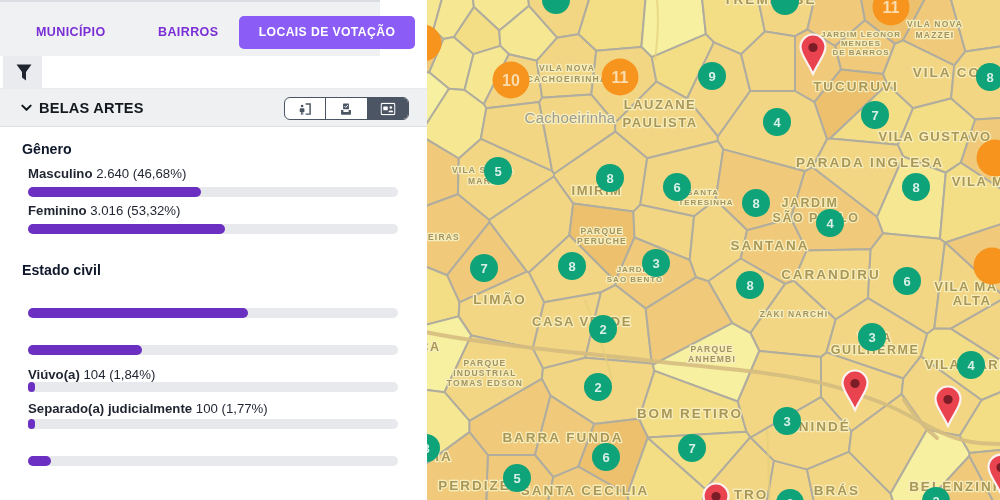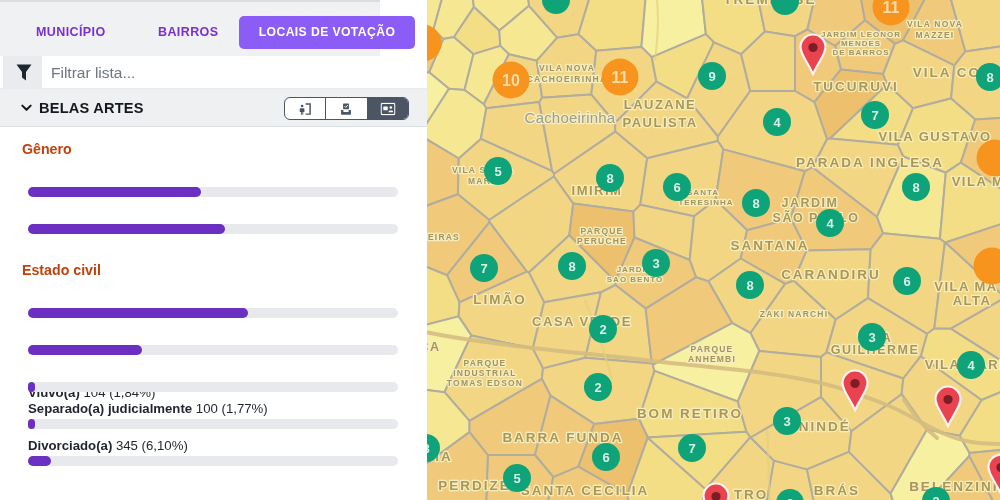--- a/index.html
+++ b/index.html
@@ -17,21 +17,21 @@
 #filtertext { position:absolute; left:51px; top:0; height:33px; line-height:33px; font-size:15.5px; color:#6e7681; }
 #sechead { position:absolute; left:0; top:89px; width:427px; height:38px; background:#eef0f2; border-bottom:1px solid #dcdfe3; }
 #chev { position:absolute; left:20px; top:12px; width:13px; height:13px; }
 #sectitle { position:absolute; left:39px; top:0; height:22px; line-height:38px; font-size:14.6px; font-weight:bold; color:#15191e; letter-spacing:.2px; }
 #btngroup { position:absolute; left:284px; top:8px; width:125px; height:23px; border:1px solid #4b5563; border-radius:6px; background:#fff; display:flex; overflow:hidden; }
 .bseg { flex:1; position:relative; }
 .bseg + .bseg { border-left:1px solid #4b5563; }
 .bseg.sel { background:#4b5563; }
 .bseg svg { position:absolute; left:50%; top:50%; transform:translate(-50%,-50%); }
 #content { position:absolute; left:0; top:0; width:427px; height:500px; }
-.h2 { position:absolute; left:22px; font-size:14.2px; font-weight:bold; color:#c2410c; }
+.h2 { position:absolute; left:22px; font-size:14.2px; font-weight:bold; color:#0f172a; }
 .lbl { position:absolute; left:28px; font-size:13.2px; color:#1f2430; white-space:nowrap; }
 .lbl b { font-weight:bold; }
 .track { position:absolute; left:28px; width:370px; height:10px; border-radius:5px; background:#e7e9ec; }
 .fill { position:absolute; left:0; top:0; height:10px; border-radius:5px; background:#6b30c1; }
 #mapwrap { position:absolute; left:427px; top:0; width:573px; height:500px; overflow:hidden; }
 </style>
 </head>
 <body>
 <div id="app">
   <div id="mapwrap">
@@ -292,21 +292,20 @@
       <div class="tab" id="tab1">MUNICÍPIO</div>
       <div class="tab" id="tab2">BAIRROS</div>
       <div id="tabbtn">LOCAIS DE VOTAÇÃO</div>
     </div>
     <div id="filterrow">
       <div id="filtericon">
           <svg width="16" height="17" viewBox="0 0 16 17">
             <path d="M0.5 0.5 H15.5 L10 8 V16.5 L6 13.5 V8 Z" fill="#1f2630"></path>
           </svg>
         </div>
-      <div id="filtertext">Filtrar lista...</div>
     </div>
     <div id="sechead">
       <svg id="chev" viewBox="0 0 14 14">
           <path d="M2.5 5 L7 9.5 L11.5 5" stroke="#15191e" stroke-width="2.2" fill="none" stroke-linecap="round" stroke-linejoin="round"></path>
         </svg>
       <div id="sectitle">BELAS ARTES</div>
       <div id="btngroup">
         <div class="bseg">
             <svg width="14" height="14" viewBox="0 0 24 24">
               <path fill="#4b5563" d="M13 2 h9 v20 h-9 v-2.5 h6.5 V4.5 H13 Z M7 4.5 a2.3 2.3 0 1 1 0 4.6 a2.3 2.3 0 0 1 0-4.6 Z M4.5 10.5 h5 c1 0 1.5 .7 1.5 1.6 V17 h-2 v5 h-1.6 v-5 h-.8 v5 H5 v-5 H3 v-4.9 c0-.9 .5-1.6 1.5-1.6 Z"></path>
@@ -324,40 +323,41 @@
               <rect x="1" y="1" width="22" height="18" rx="2.5" fill="none" stroke="#fff" stroke-width="2"></rect>
               <rect x="4.5" y="6" width="7" height="6" rx="1" fill="#fff"></rect>
               <circle cx="16.5" cy="7.5" r="2" fill="#fff"></circle>
               <path d="M13 14 c0-2 7-2 7 0 v1 h-7 Z" fill="#fff"></path>
             </svg>
           </div>
       </div>
     </div>
     <div id="content">
       <div class="h2" style="top:141px">Gênero</div>
+      <div class="lbl" style="top:166px"><b>Masculino</b> 2.640 (46,68%)</div>
       <div class="track" style="top:187px">
           <div class="fill" style="width:172.7px"></div>
         </div>
+      <div class="lbl" style="top:203px"><b>Feminino</b> 3.016 (53,32%)</div>
       <div class="track" style="top:224px">
           <div class="fill" style="width:197.3px"></div>
         </div>
       <div class="h2" style="top:262px">Estado civil</div>
       <div class="track" style="top:308px">
           <div class="fill" style="width:219.7px"></div>
         </div>
       <div class="track" style="top:345px">
           <div class="fill" style="width:114.4px"></div>
         </div>
-      <div class="lbl" style="top:385px"><b>Viúvo(a)</b> 104 (1,84%)</div>
+      <div class="lbl" style="top:367px"><b>Viúvo(a)</b> 104 (1,84%)</div>
       <div class="track" style="top:382px">
           <div class="fill" style="width:7px"></div>
         </div>
       <div class="lbl" style="top:401px"><b>Separado(a) judicialmente</b> 100 (1,77%)</div>
       <div class="track" style="top:419px">
           <div class="fill" style="width:6.6px"></div>
         </div>
-      <div class="lbl" style="top:438px"><b>Divorciado(a)</b> 345 (6,10%)</div>
       <div class="track" style="top:456px">
           <div class="fill" style="width:22.6px"></div>
         </div>
     </div>
   </div>
 </div>
 
 </body></html>

